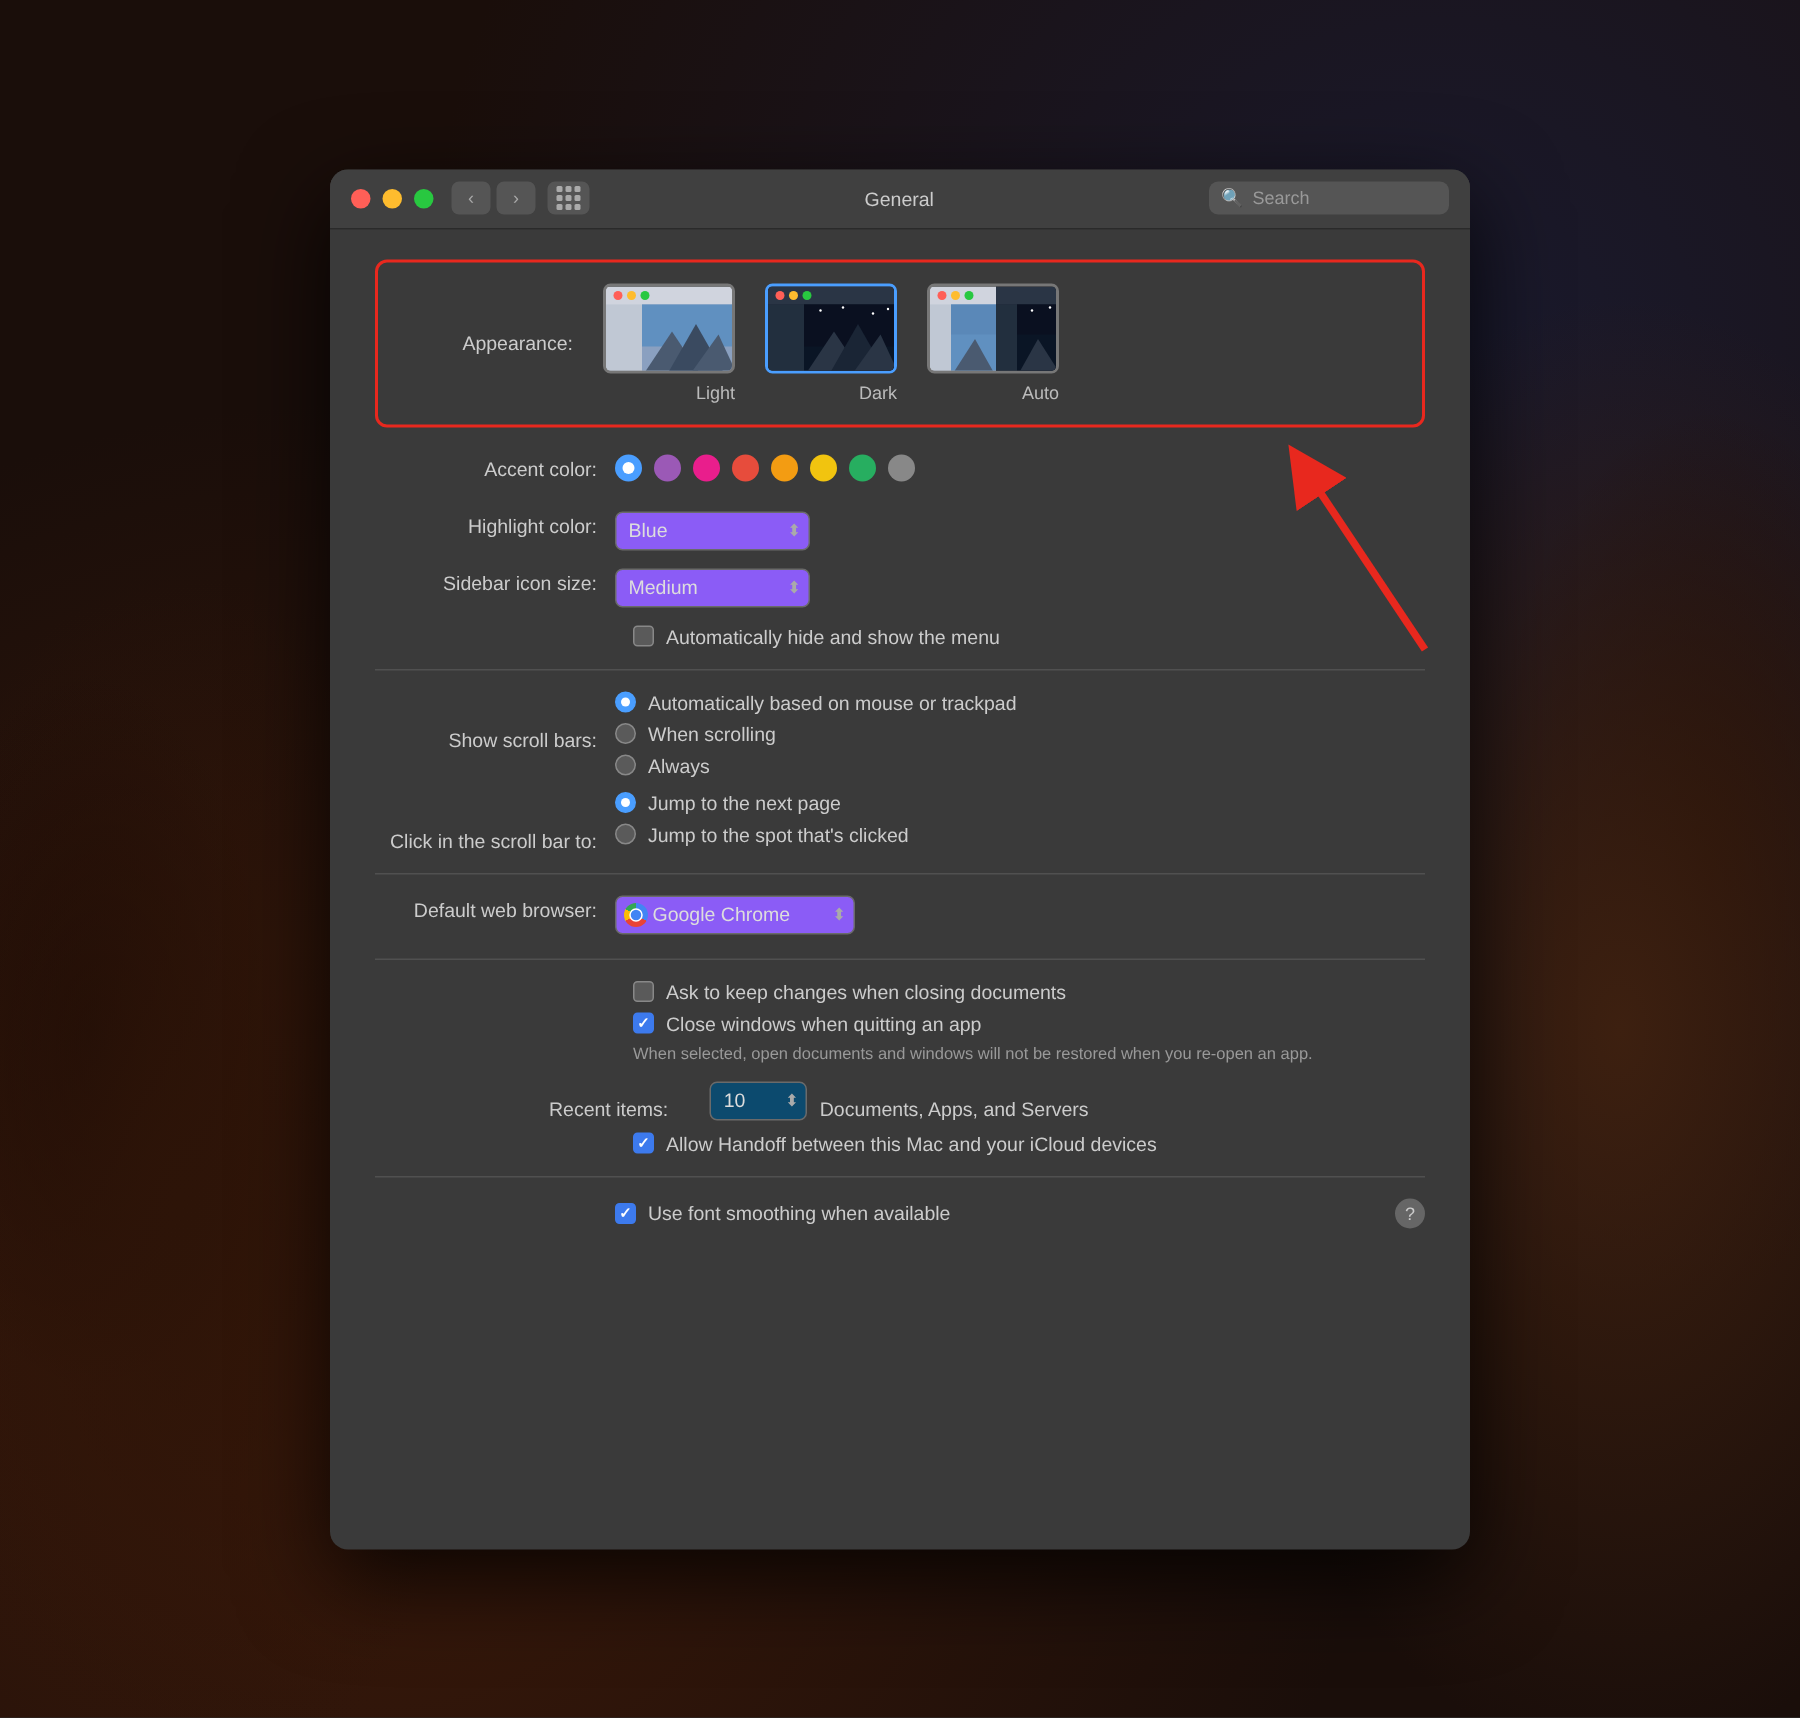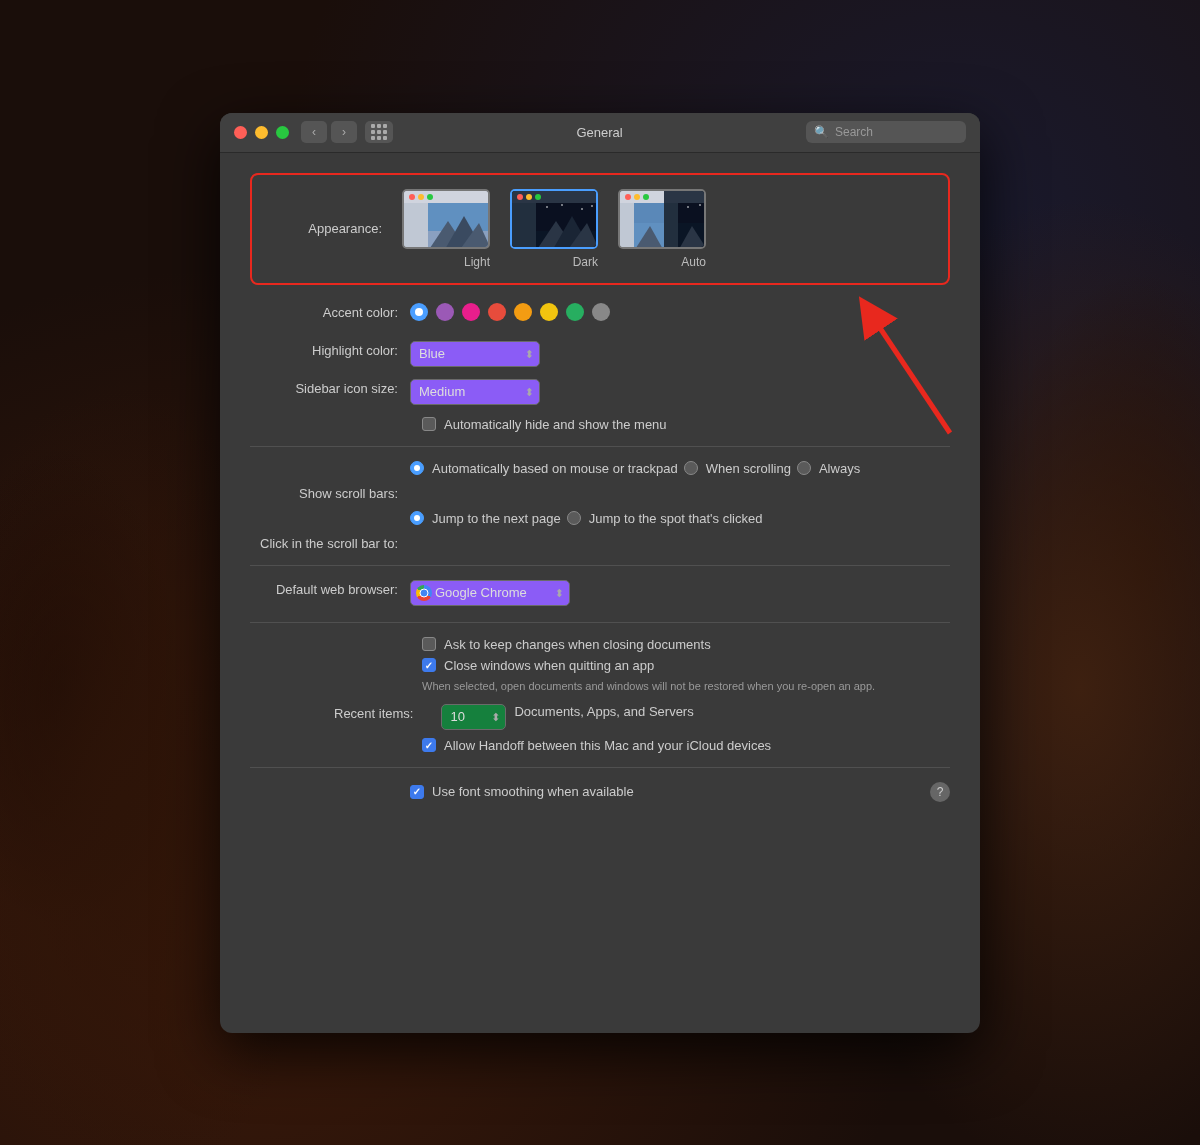--- a/index.html
+++ b/index.html
@@ -295,21 +295,21 @@
     }
 
     .checkbox-label {
       color: #ccc;
       font-size: 13px;
     }
 
     
     .radio-group {
       display: flex;
-      flex-direction: row;
+      flex-direction: column;
       gap: 6px;
     }
 
     .radio-row {
       display: flex;
       align-items: center;
       gap: 8px;
     }
 
     .radio-btn {
@@ -376,33 +376,33 @@
       font-size: 11px;
       margin-left: 172px;
       margin-bottom: 10px;
       line-height: 1.4;
       max-width: 500px;
     }
 
     
     .recent-items-row {
       display: flex;
-      align-items: flex-start;
+      align-items: flex-end;
       gap: 8px;
-      margin-left: 84px;
+      margin-left: 116px;
       margin-bottom: 8px;
     }
 
     .stepper-wrapper {
       position: relative;
       display: inline-block;
     }
 
     .stepper-wrapper select {
-      background: #15803d;
+      background: #0c4a6e;
       border: 1px solid #6a6a6a;
       border-radius: 5px;
       color: #ddd;
       font-size: 13px;
       padding: 3px 24px 3px 8px;
       appearance: none;
       -webkit-appearance: none;
       width: 65px;
       height: 26px;
     }

